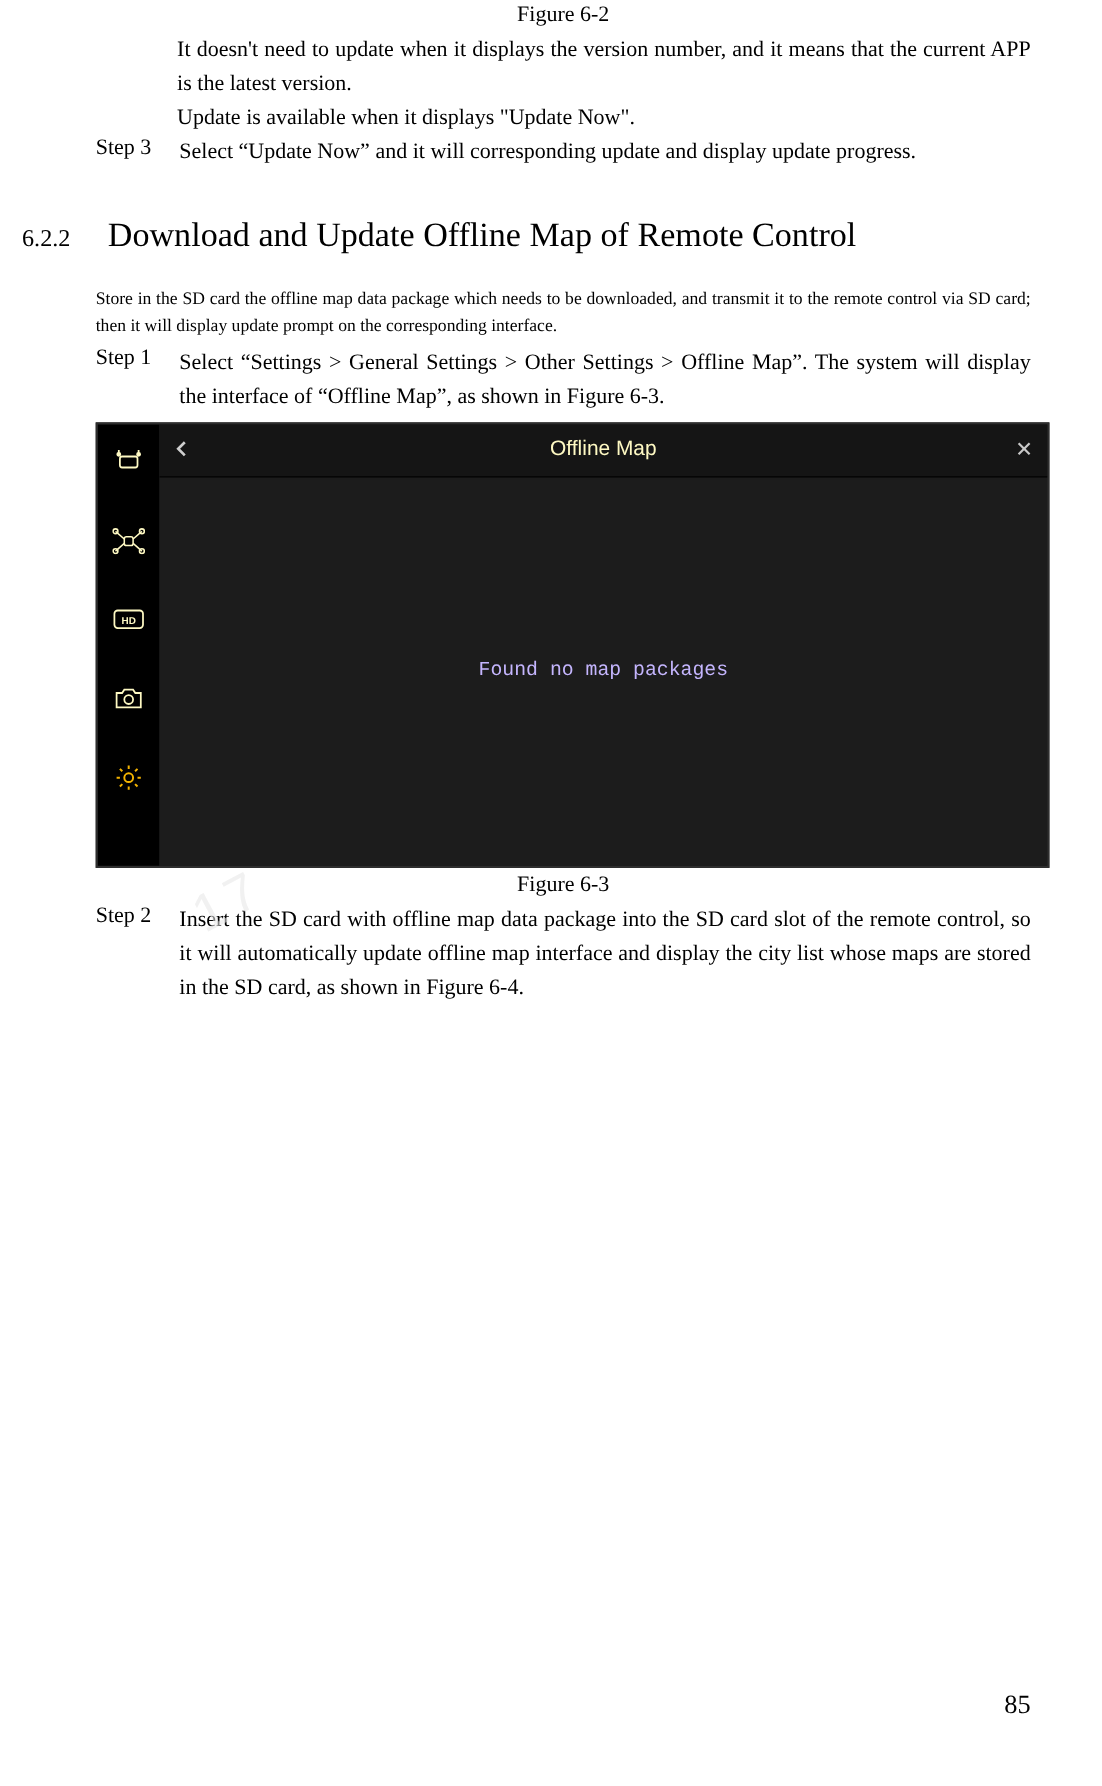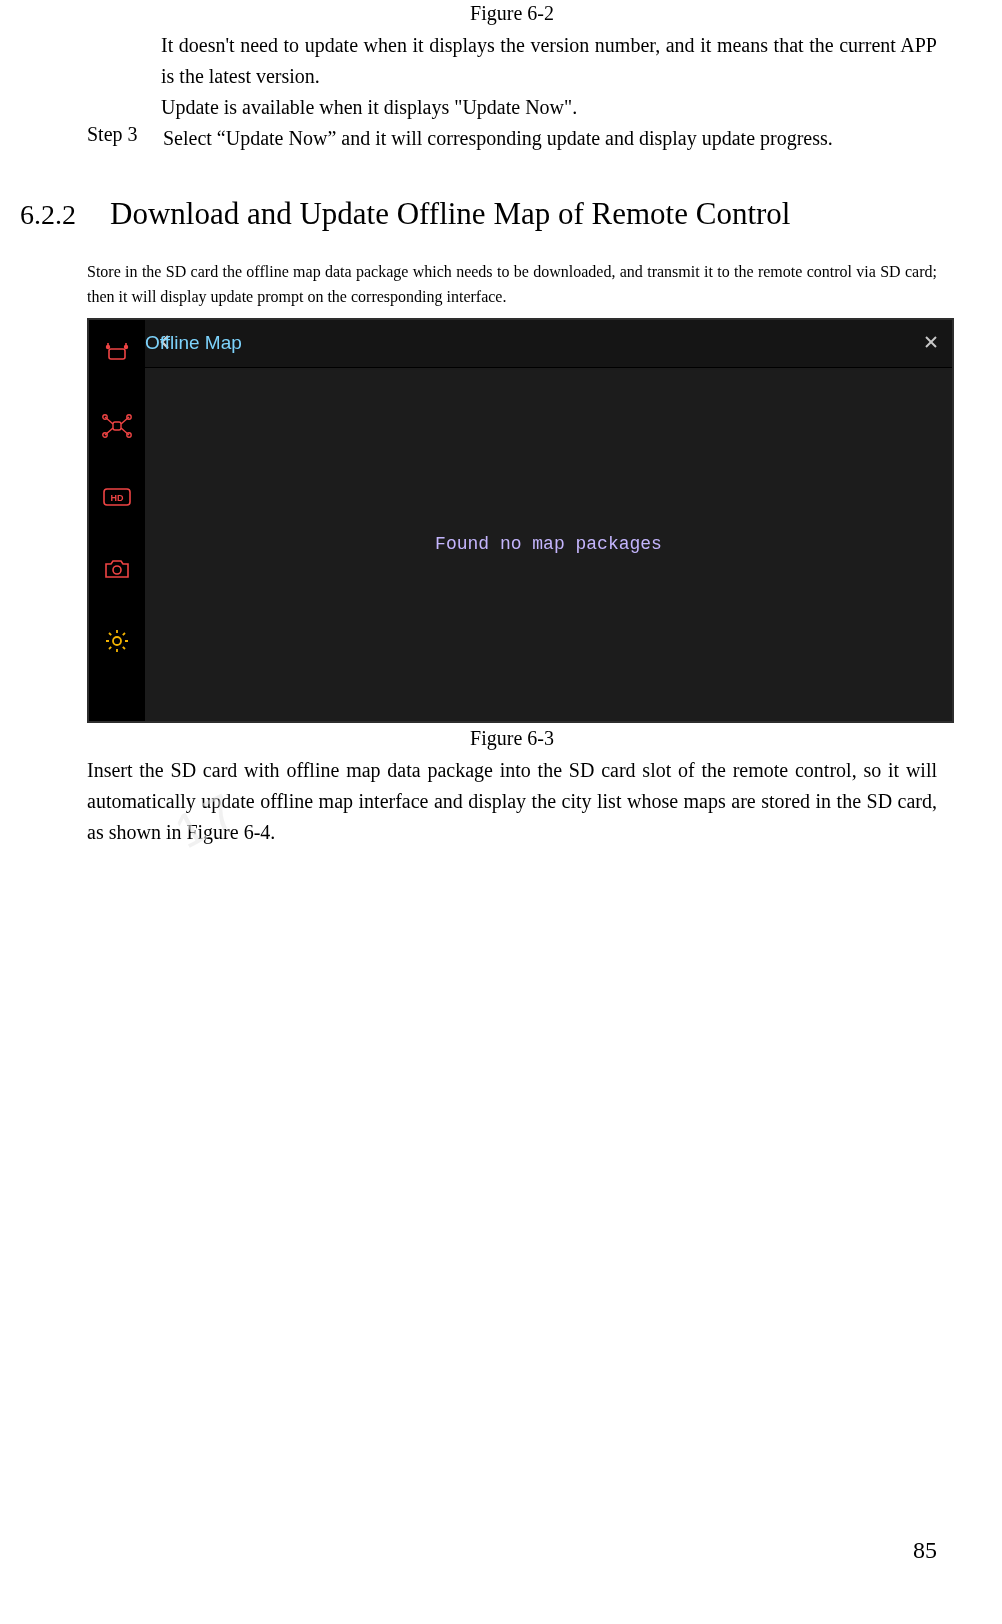--- a/index.html
+++ b/index.html
@@ -13,21 +13,21 @@
       padding: 0 65px 0 0;
     }
     .content { padding-left: 87px; padding-top: 2px; }
     .caption { text-align: center; font-size: 20px; margin-bottom: 5px; }
     .note-block { margin-left: 74px; margin-right: 0; margin-bottom: 0; }
     .note-line { font-size: 20px; line-height: 1.55; text-align: justify; }
     .step-row { display: flex; margin-bottom: 8px; }
     .step-label { font-size: 20px; min-width: 76px; }
     .step-text { font-size: 20px; line-height: 1.55; flex: 1; text-align: justify; }
     .heading-row { display: flex; align-items: baseline; margin-top: 42px; margin-bottom: 28px; margin-left: -67px; }
-    .heading-num { font-size: 28px; font-family: "Times New Roman", serif; margin-right: 34px; }
+    .heading-num { font-size: 22px; font-family: "Times New Roman", serif; margin-right: 34px; }
     .heading-text { font-size: 31px; font-family: "Times New Roman", serif; }
     .intro-para { font-size: 16px; line-height: 1.55; text-align: justify; margin-bottom: 4px; }
 
     .screenshot {
       width: 867px;
       height: 405px;
       background: #1c1c1c;
       margin: 8px 0 4px 0;
       display: flex;
       border: 2px solid #2e2e2e;
@@ -38,35 +38,35 @@
       background: #000000;
       display: flex;
       flex-direction: column;
       align-items: center;
       padding-top: 18px;
       gap: 42px;
     }
     .ss-icon {
       width: 30px; height: 30px;
       display: flex; align-items: center; justify-content: center;
-      color: #ef4444;
+      color: #fef9c3;
     }
     .ss-icon.active { color: #f3b300; }
     .ss-main { flex: 1; display: flex; flex-direction: column; background: #1c1c1c; }
     .ss-header {
       height: 48px;
       background: #151515;
       display: flex;
       align-items: center;
       color: #e8e8e8;
       position: relative;
       border-bottom: 1px solid #000;
     }
     .ss-back { width: 40px; text-align: center; font-size: 22px; color: #cfcfcf; }
-    .ss-title { position: absolute; left: 0; right: 0; text-align: left; font-size: 19px; font-family: Arial, sans-serif; color: #7dd3fc; }
+    .ss-title { position: absolute; left: 0; right: 0; text-align: center; font-size: 19px; font-family: Arial, sans-serif; color: #fef9c3; }
     .ss-close { position: absolute; right: 14px; font-size: 18px; color: #c8c8c8; }
     .ss-body { flex: 1; display: flex; align-items: center; justify-content: center; }
     .ss-empty { color: #c4b5fd; font-size: 18px; font-family: Liberation Mono, monospace; }
 
     .page-num { position: absolute; right: 65px; bottom: 60px; font-size: 24px; }
 
     .watermark {
       position: absolute;
       left: 175px;
       top: 792px;
@@ -96,20 +96,24 @@
     <div class="step-text">Select “Update Now” and it will corresponding update and display update progress.</div>
   </div>
 
   <div class="heading-row">
     <div class="heading-num">6.2.2</div>
     <div class="heading-text">Download and Update Offline Map of Remote Control</div>
   </div>
 
   <div class="intro-para">Store in the SD card the offline map data package which needs to be downloaded, and transmit it to the remote control via SD card; then it will display update prompt on the corresponding interface.</div>
 
+  <div class="step-row">
+    <div class="step-label">Step 1</div>
+    <div class="step-text">Select “Settings &gt; General Settings &gt; Other Settings &gt; Offline Map”. The system will display the interface of “Offline Map”, as shown in Figure 6-3.</div>
+  </div>
 
   <div class="screenshot">
     <div class="ss-sidebar">
       <div class="ss-icon">
         <svg width="28" height="24" viewBox="0 0 28 24" fill="none" stroke="currentColor" stroke-width="1.6">
             <rect x="6" y="8" width="16" height="10" rx="2"></rect>
             <line x1="5" y1="6" x2="5" y2="2"></line>
             <line x1="23" y1="6" x2="23" y2="2"></line>
             <circle cx="5" cy="6" r="1.4" fill="currentColor"></circle>
             <circle cx="23" cy="6" r="1.4" fill="currentColor"></circle>
@@ -164,20 +168,21 @@
       </div>
       <div class="ss-body">
         <div class="ss-empty">Found no map packages</div>
       </div>
     </div>
   </div>
 
   <div class="caption">Figure 6-3</div>
 
   <div class="step-row">
+    <div class="step-label">Step 2</div>
     <div class="step-text">Insert the SD card with offline map data package into the SD card slot of the remote control, so it will automatically update offline map interface and display the city list whose maps are stored in the SD card, as shown in Figure 6-4.</div>
   </div>
 
 </div>
 
 <div class="watermark">17</div>
 
 <div class="page-num">85</div>
 
 </body></html>

